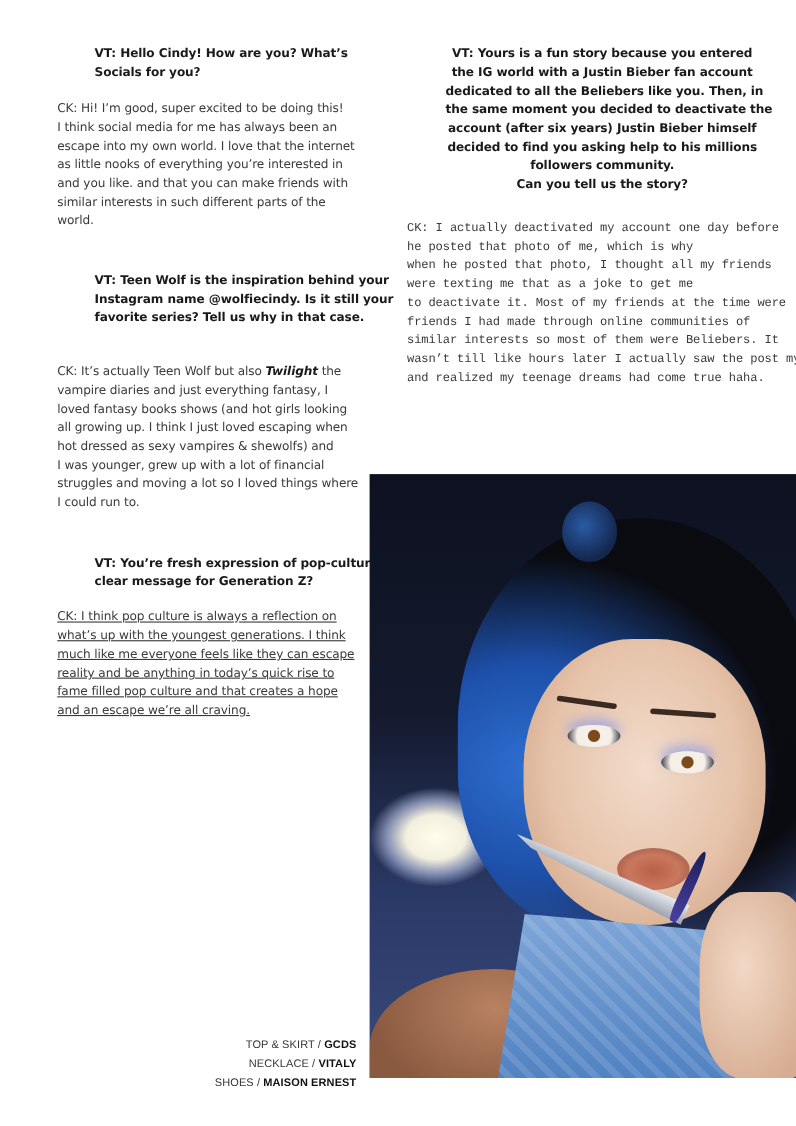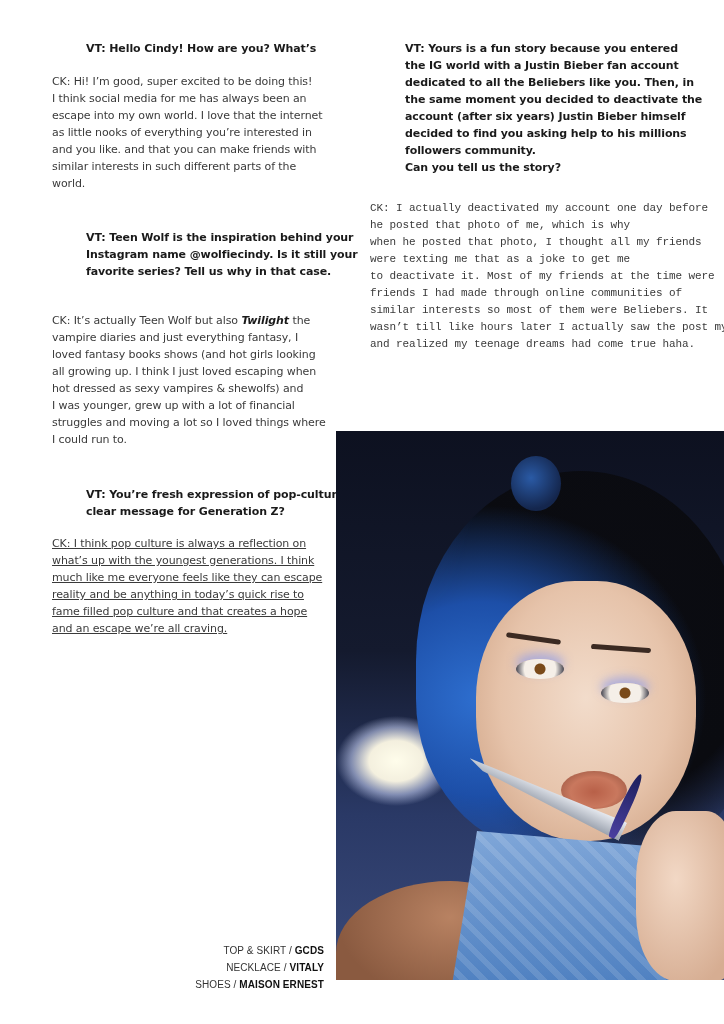--- a/index.html
+++ b/index.html
@@ -31,21 +31,21 @@
     .a em { font-weight: bold; font-style: italic; color: #1a1a1a; }
     .line { display: block; white-space: nowrap; }
 
     #q1 { margin-top: 0; }
     #a1 { margin-top: 16px; }
     #q2 { margin-top: 37px; }
     #a2 { margin-top: 32px; }
     #q3 { margin-top: 38px; }
     #a3 { margin-top: 15px; text-decoration: underline; }
 
-    #rq1 { margin-top: 0; padding-left: 35px; }
+    #rq1 { margin-top: 0; padding-left: 35px; text-align: center; }
     #ra1 { margin-top: 24px; font-family: Liberation Mono, monospace; }
 
     .credits {
       position: absolute;
       right: 400px;
       top: 930px;
       text-align: right;
       font-family: "Liberation Sans", sans-serif;
       font-size: 10px;
       line-height: 17px;
@@ -127,20 +127,21 @@
       border-radius: 40% 30% 20% 40%;
       background: radial-gradient(ellipse at 40% 40%, #f2d8c5, #d6ad92 80%);
     }
   </style>
 </head>
 <body>
 
 <div class="col-left">
   <div id="q1" class="q indent">
     <span class="line">VT: Hello Cindy! How are you? What’s</span>
+    <span class="line">Socials for you?</span>
   </div>
   <div id="a1" class="a">
     <span class="line">CK: Hi! I’m good, super excited to be doing this!</span>
     <span class="line">I think social media for me has always been an</span>
     <span class="line">escape into my own world. I love that the internet</span>
     <span class="line">as little nooks of everything you’re interested in</span>
     <span class="line">and you like. and that you can make friends with</span>
     <span class="line">similar interests in such different parts of the</span>
     <span class="line">world.</span>
   </div>

